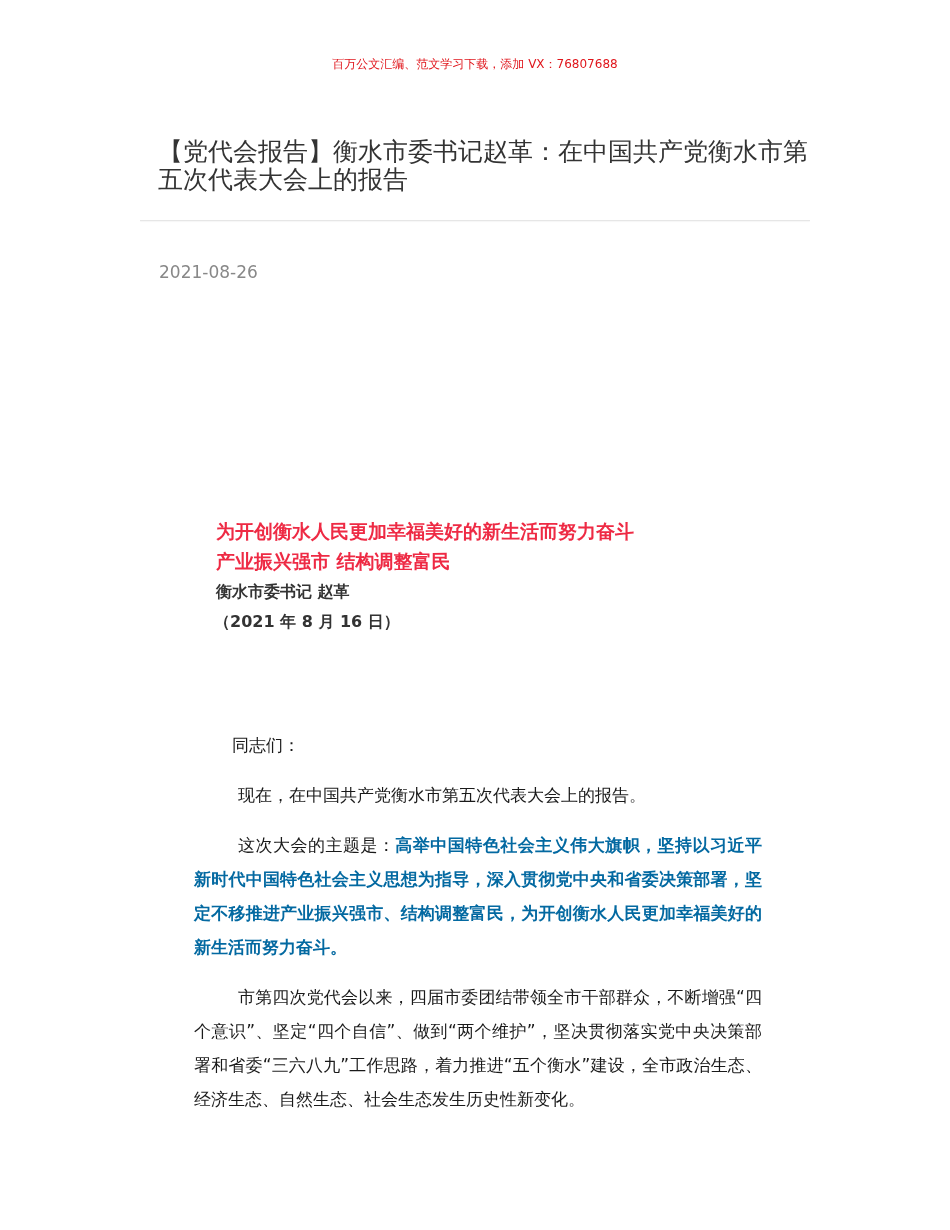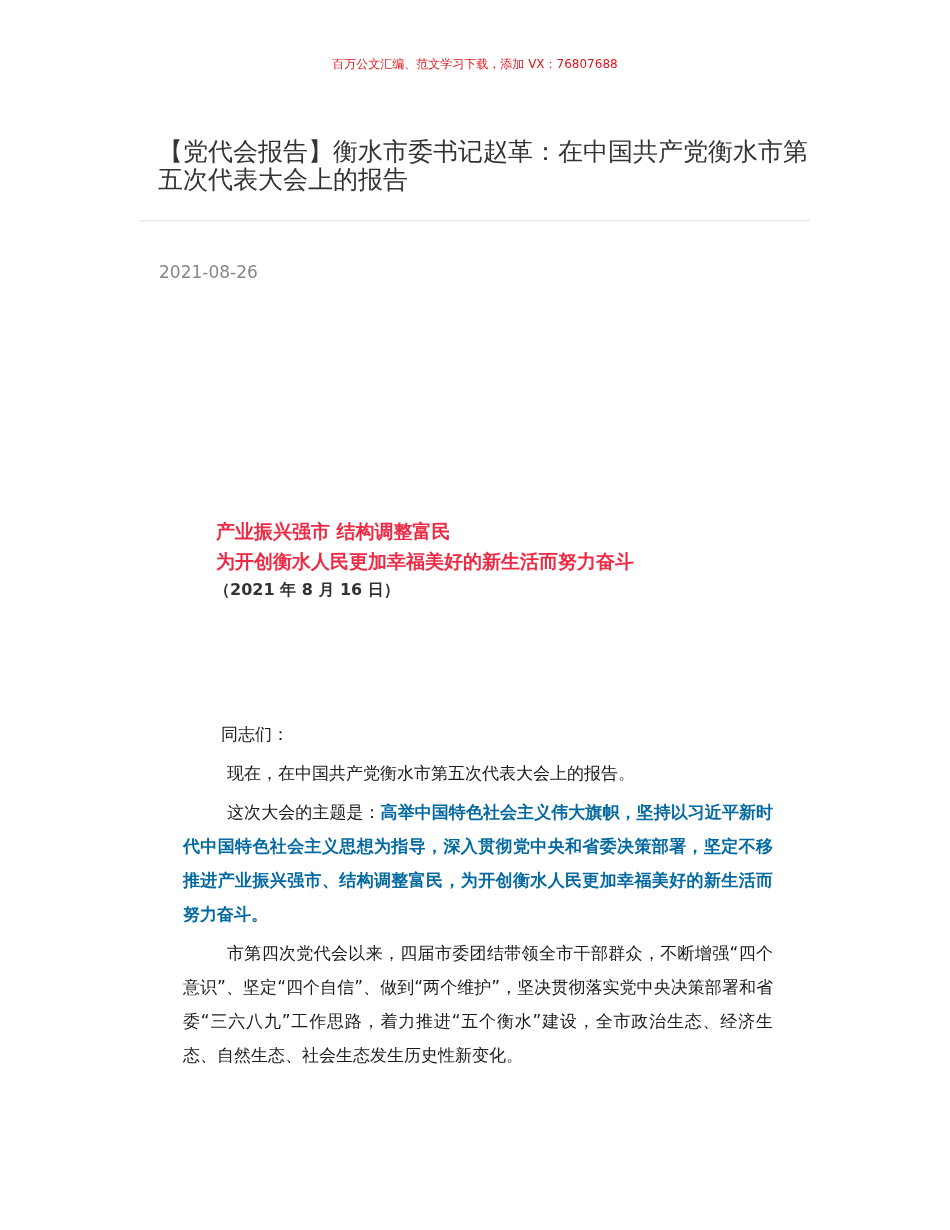--- a/index.html
+++ b/index.html
@@ -91,21 +91,21 @@
     .body-text {
       position: absolute;
       left: 178px;
       top: 712px;
       width: 600px;
       font-size: 17px;
       line-height: 34px;
       color: #1a1a1a;
     }
     .body-text p {
-      margin: 5px;
+      margin: 16px;
       padding: 0;
     }
     .salutation {
       padding-left: 38px !important;
     }
     .indent-small {
       padding-left: 44px !important;
     }
     .indent {
       text-indent: 44px;
@@ -127,22 +127,23 @@
 
 <div class="banner">百万公文汇编、范文学习下载，添加 VX：76807688</div>
 
 <div class="article-title">【党代会报告】衡水市委书记赵革：在中国共产党衡水市第五次代表大会上的报告</div>
 
 <div class="divider"></div>
 
 <div class="date">2021-08-26</div>
 
 <div class="report-head">
+  <div class="red-line">为开创衡水人民更加幸福美好的新生活而努力奋斗</div>
   <div class="red-line">产业振兴强市 结构调整富民</div>
-  <div class="red-line">为开创衡水人民更加幸福美好的新生活而努力奋斗</div>
+  <div class="author">衡水市委书记 赵革</div>
   <div class="report-date">（2021 年 8 月 16 日）</div>
 </div>
 
 <div class="body-text">
   <p class="salutation">同志们：</p>
   <p class="indent-small">现在，在中国共产党衡水市第五次代表大会上的报告。</p>
   <p class="indent"><span>这次大会的主题是：</span><span class="bold">高举中国特色社会主义伟大旗帜，坚持以习近平新时代中国特色社会主义思想为指导，深入贯彻党中央和省委决策部署，坚定不移推进产业振兴强市、结构调整富民，为开创衡水人民更加幸福美好的新生活而努力奋斗。</span></p>
   <p class="indent">市第四次党代会以来，四届市委团结带领全市干部群众，不断增强“四个意识”、坚定“四个自信”、做到“两个维护”，坚决贯彻落实党中央决策部署和省委“三六八九”工作思路，着力推进“五个衡水”建设，全市政治生态、经济生态、自然生态、社会生态发生历史性新变化。</p>
 </div>
 

